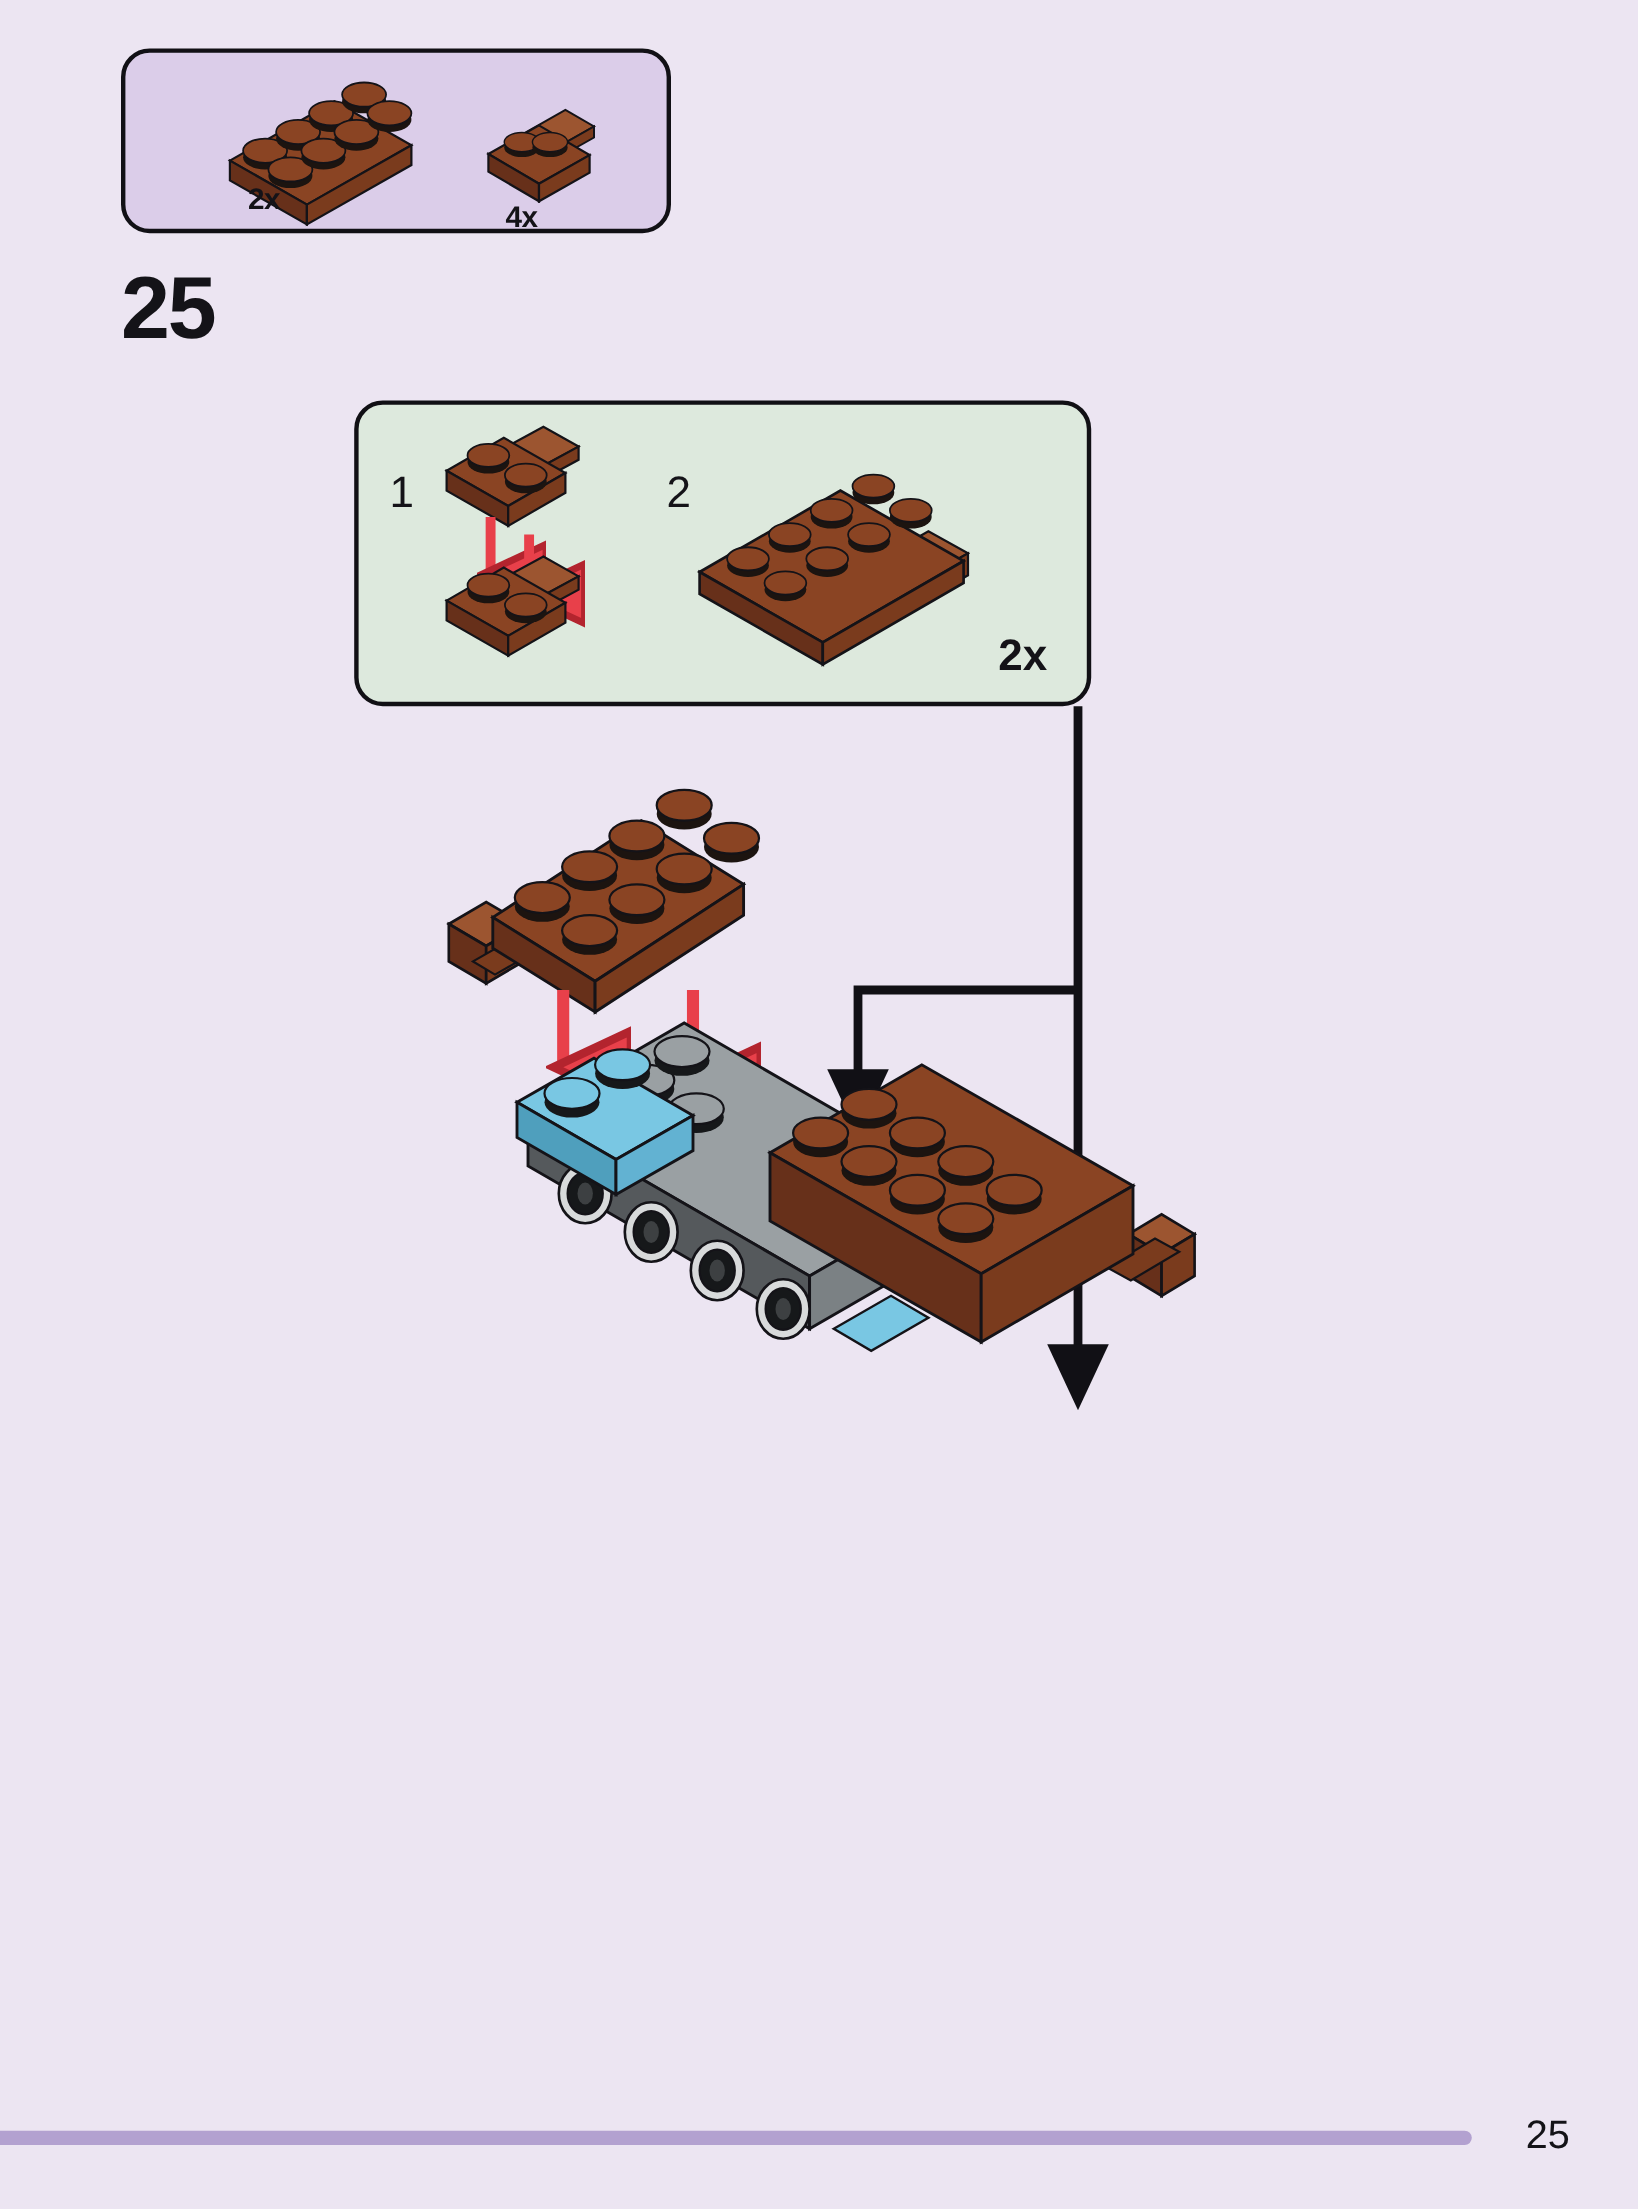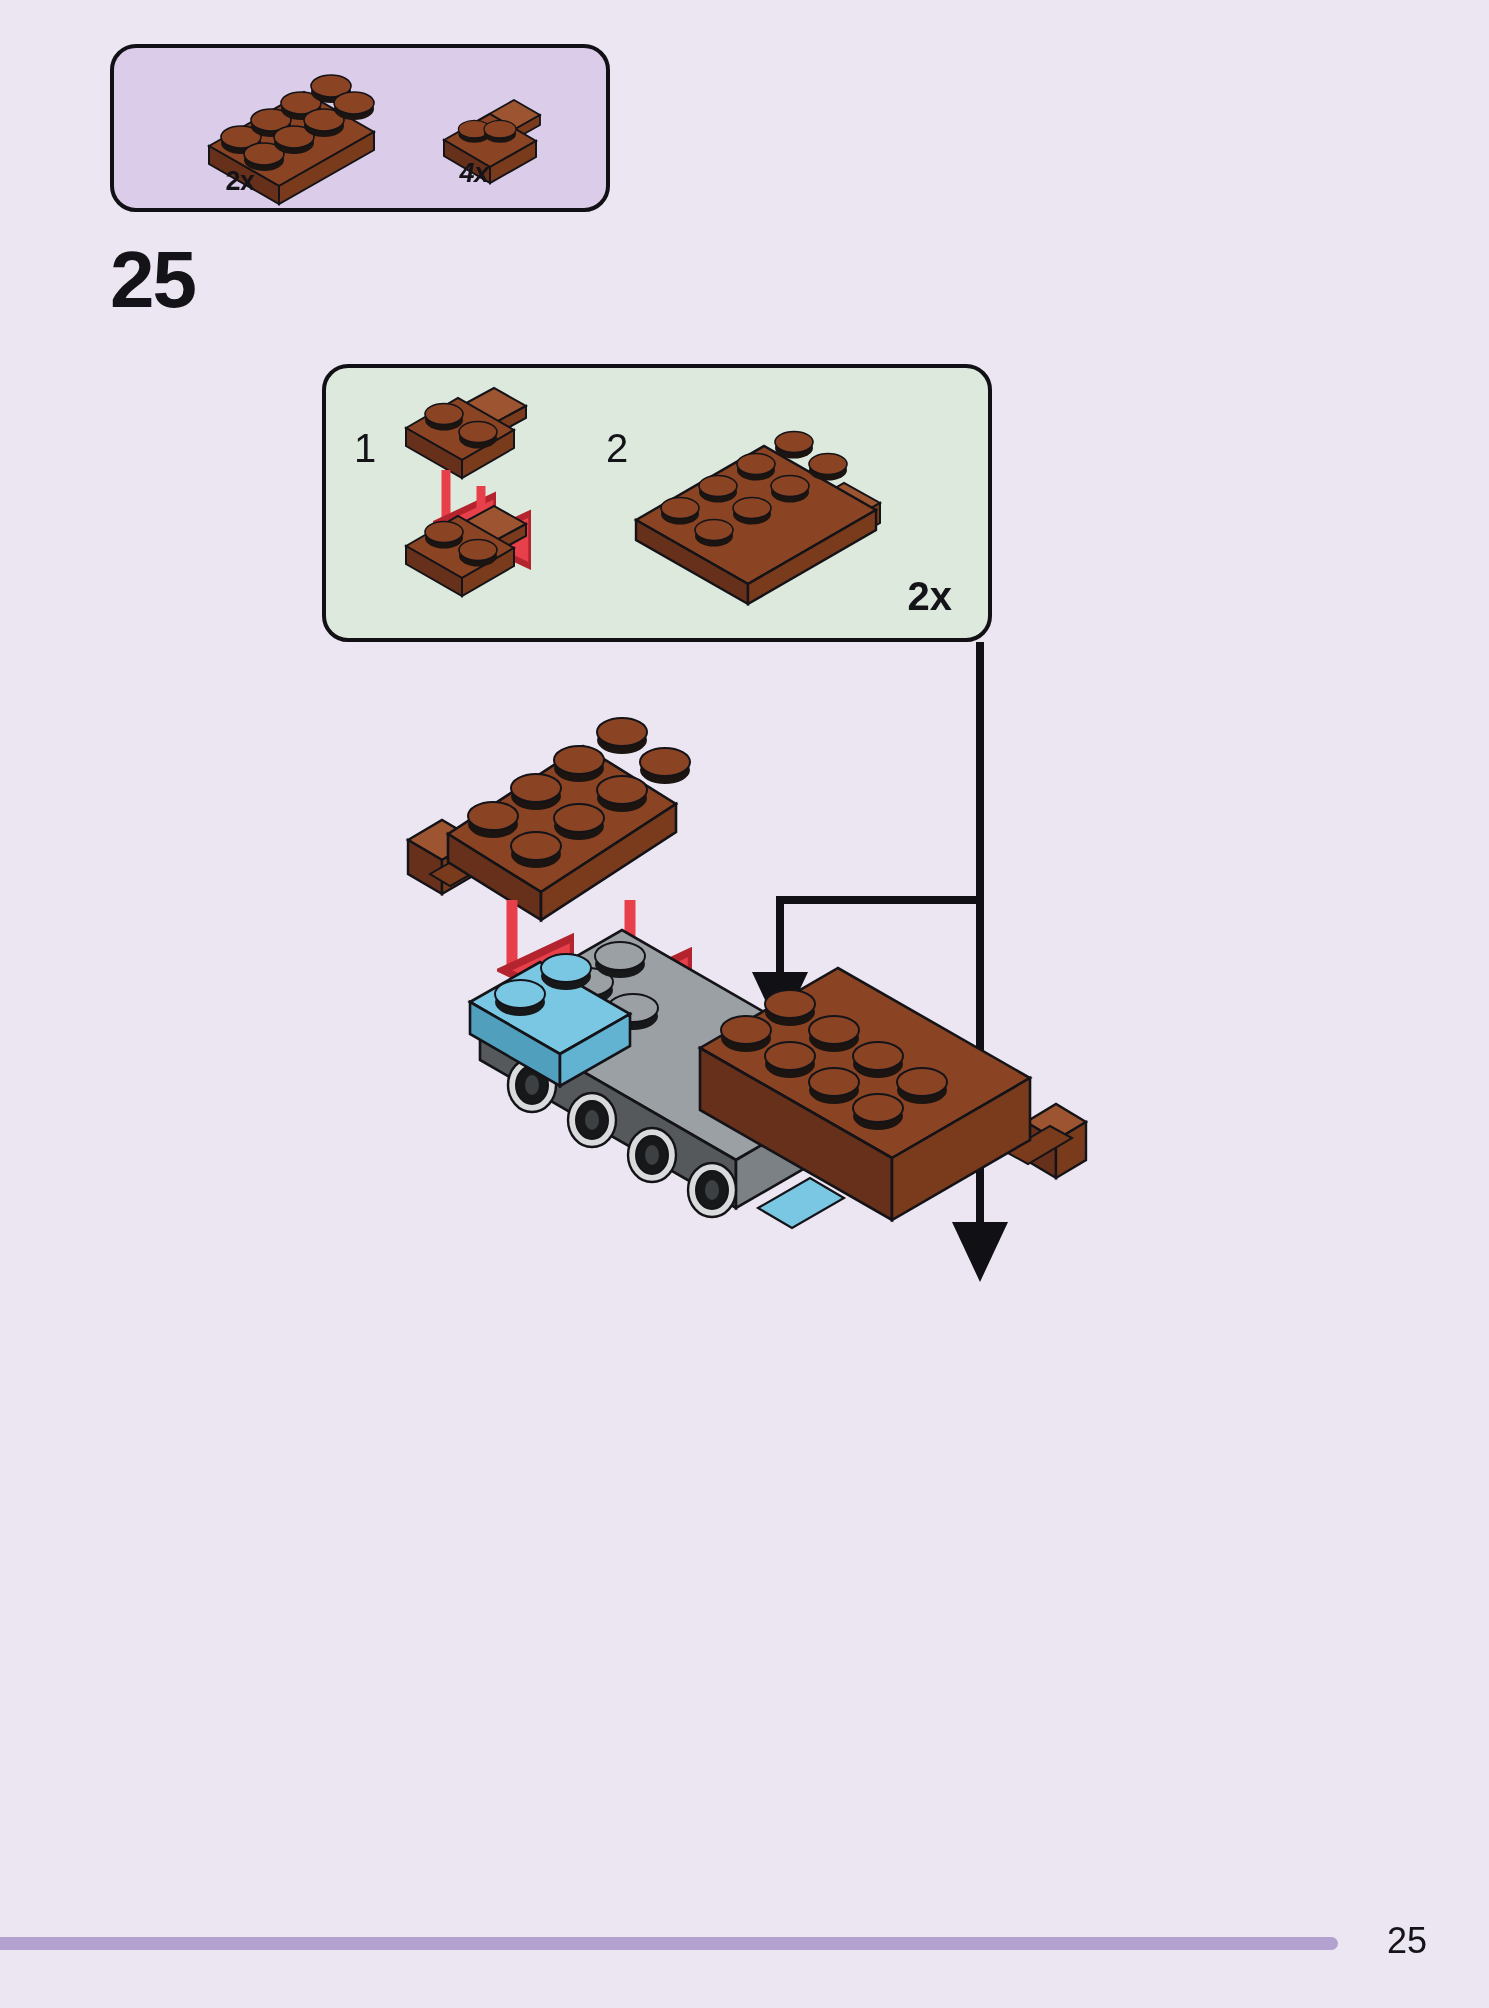--- a/index.html
+++ b/index.html
@@ -157,21 +157,21 @@
         <polygon points="0,30 46,57 46,73 0,46" fill="#67301a" stroke="#141318" stroke-width="2"></polygon>
         <polygon points="46,57 92,31 92,47 46,73" fill="#7a3b1d" stroke="#141318" stroke-width="2"></polygon>
         <use href="#stud-br" x="30" y="24" transform="scale(0.8) translate(8,6)"></use>
         <use href="#stud-br" x="62" y="24" transform="scale(0.8) translate(8,6)"></use>
       </g>
     </svg>
 
     <div class="part-slot" style="left:66px; top:120px; width:120px;">
       <div class="part-count">2x</div>
     </div>
-    <div class="part-slot" style="left:300px; top:112px; width:120px;font-style:italic;">
+    <div class="part-slot" style="left:300px; top:136px; width:120px;">
       <div class="part-count">4x</div>
     </div>
   </div>
 
   <div id="step-number">25</div>
 
   <div id="substep-box">
     <div class="substep-label" style="left:28px; top:60px;">1</div>
     <div class="substep-label" style="left:280px; top:60px;">2</div>
     <div id="substep-qty">2x</div>

